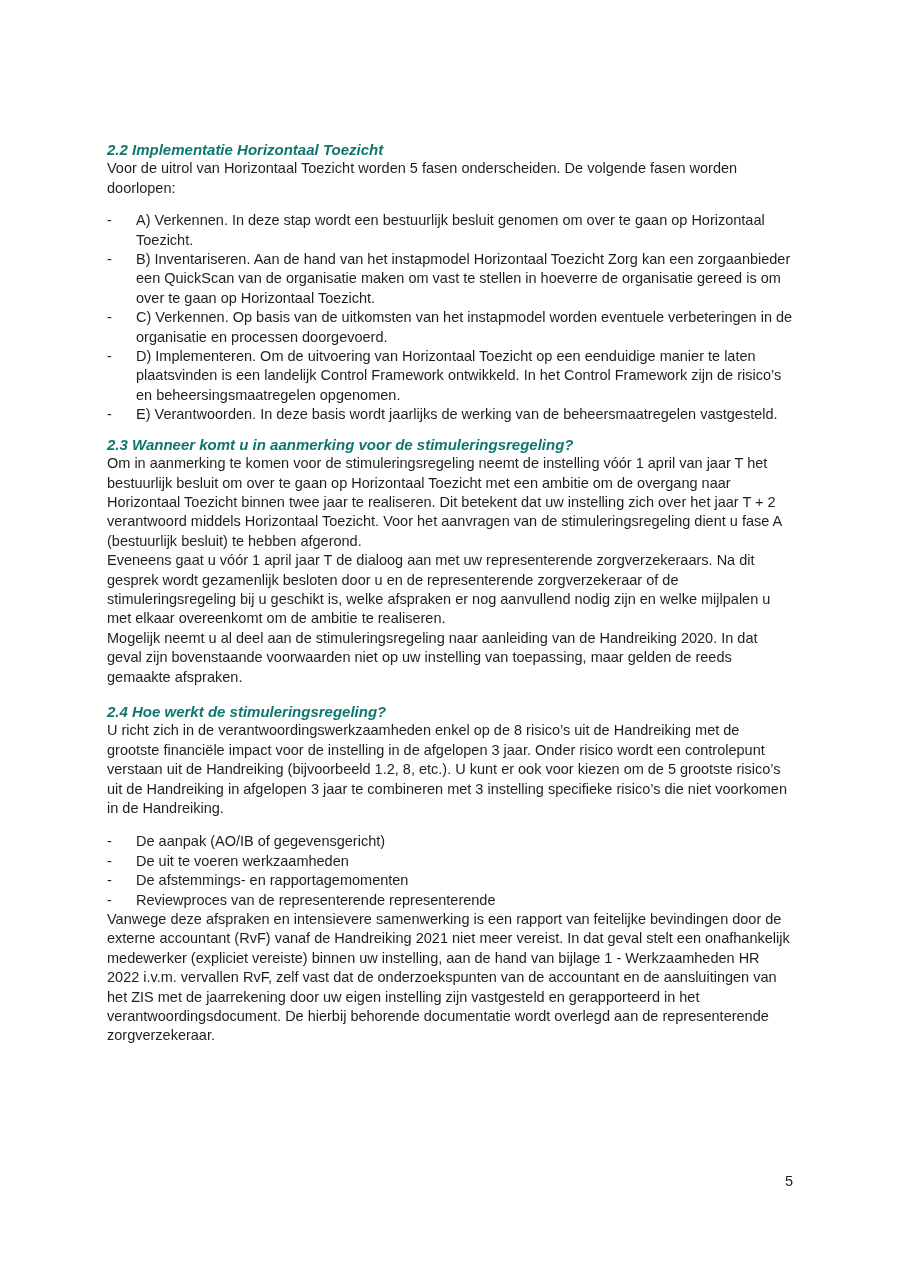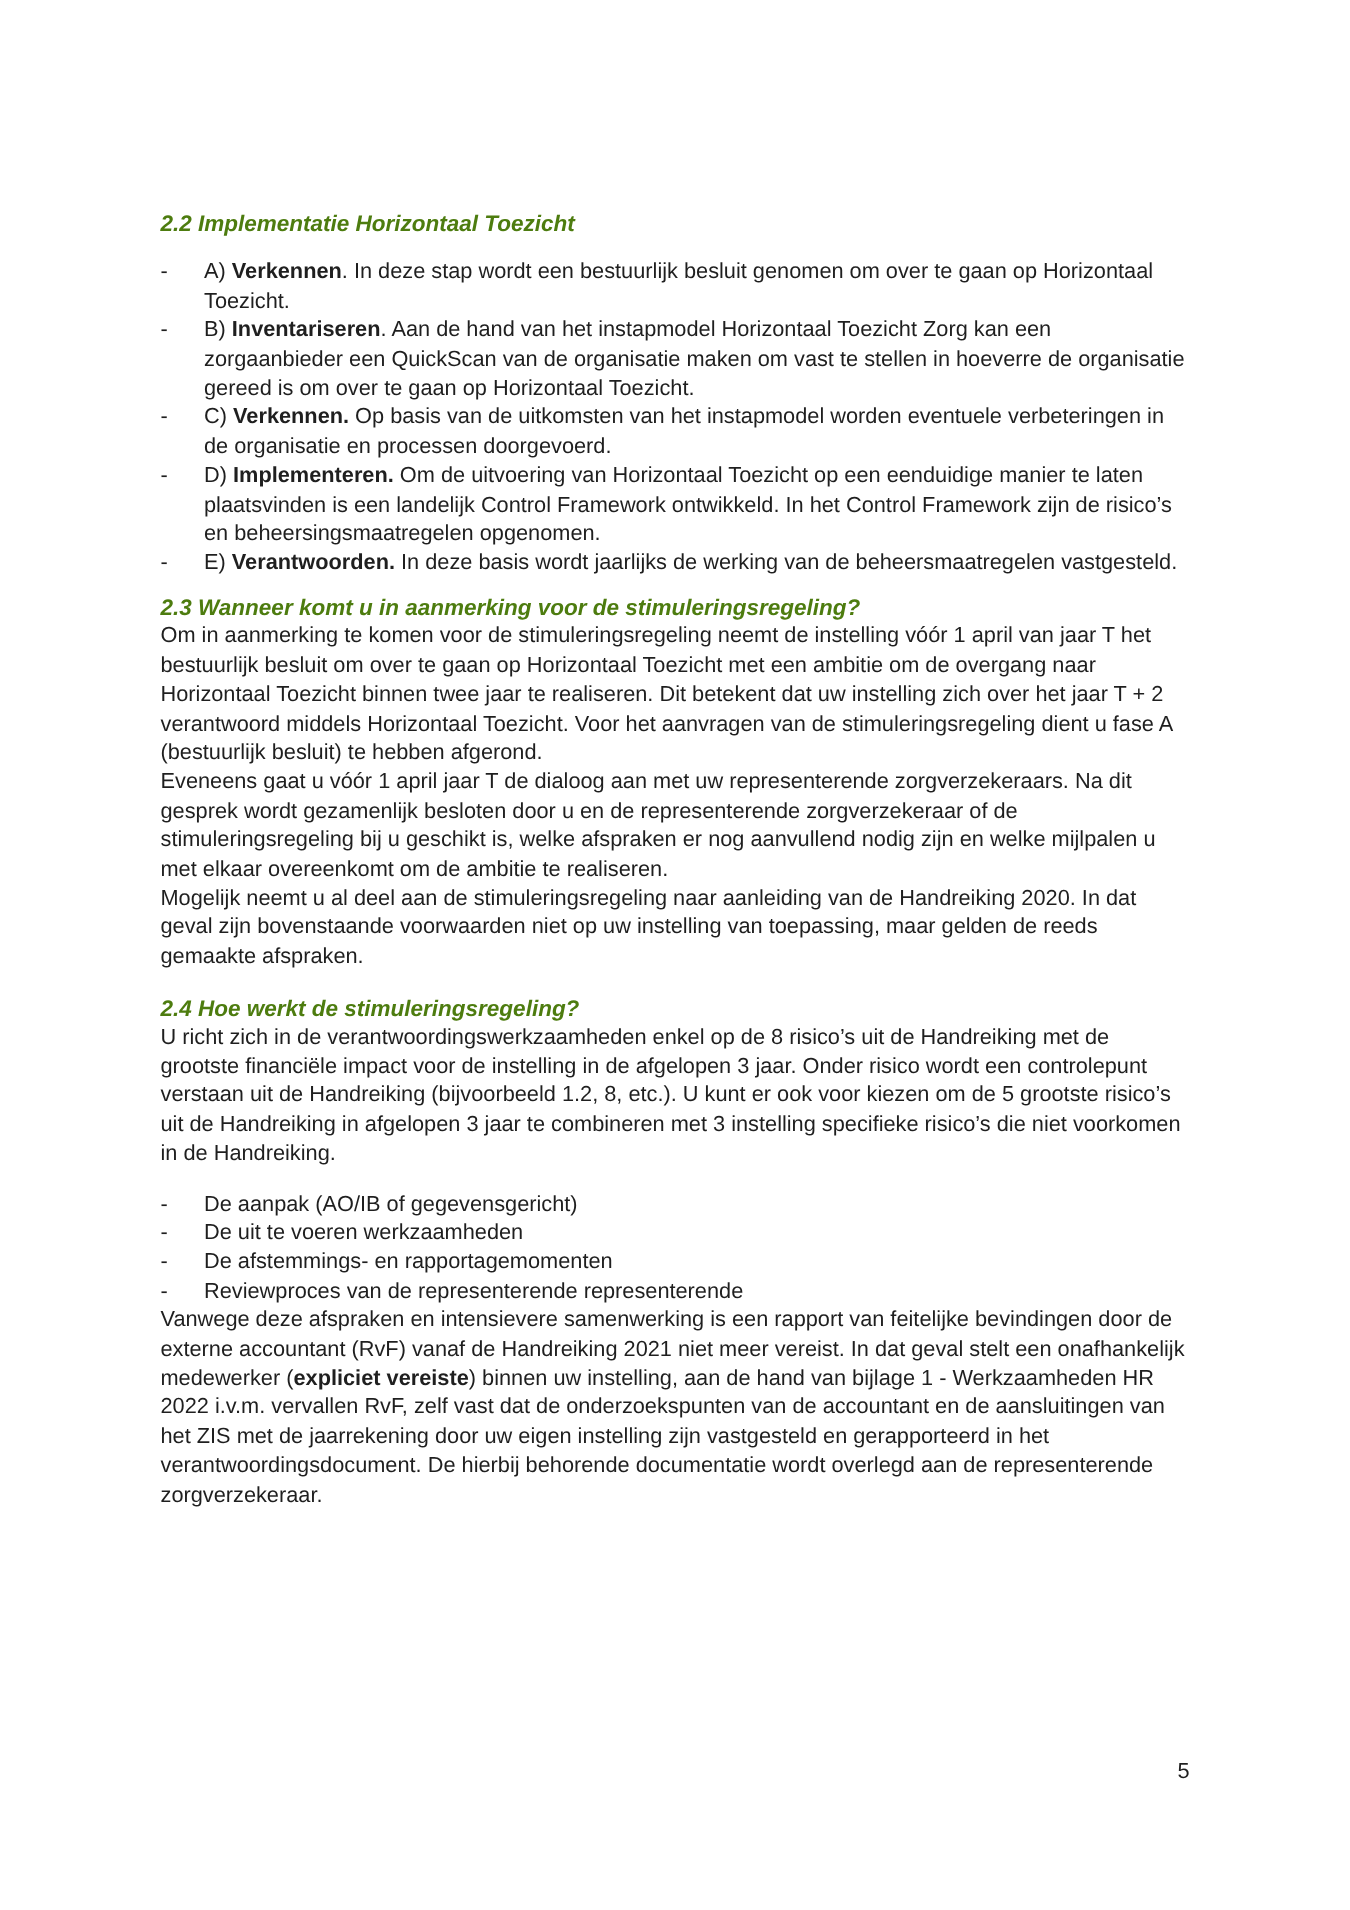--- a/index.html
+++ b/index.html
@@ -24,60 +24,61 @@
   .content {
     position: absolute;
     left: 107px;
     top: 140px;
     width: 688px;
   }
   .section-heading {
     font-size: 15px;
     font-weight: bold;
     font-style: italic;
-    color: #4d7c0f;
+    color: #0f766e;
     margin: 0;
     line-height: 19.4px;
   }
   .heading-gap-large { margin-top: 10px; }
   .heading-gap-med { margin-top: 15px; }
   p.body-par { margin: 0; }
   .par-gap { margin-top: 14px; }
   .par-tight { margin-top: 1px; }
   .dash-list { margin-top: 13px; }
   .dash-list.tight { margin-top: 14px; }
   .li {
     display: flex;
     align-items: flex-start;
   }
   .li .dash {
     flex: 0 0 29px;
   }
   .li .li-text {
     flex: 1 1 auto;
   }
-  b { font-weight: bold; }
+  b { font-weight: normal; }
   .closing { margin-top: 24px; }
   .page-number {
     position: absolute;
     top: 1172px;
     right: 107px;
     width: 60px;
     text-align: right;
     font-size: 14.5px;
     color: #1f1f1f;
   }
 </style>
 </head>
 <body>
 
 <div class="page">
   <div class="content">
 
     <h2 class="section-heading">2.2 Implementatie Horizontaal Toezicht</h2>
+    <p class="body-par par-tight">Voor de uitrol van Horizontaal Toezicht worden 5 fasen onderscheiden. De volgende fasen worden doorlopen:</p>
 
     <div class="dash-list">
       <div class="li">
         <span class="dash">-</span>
         <span class="li-text"><span>A) </span><b>Verkennen</b><span>. In deze stap wordt een bestuurlijk besluit genomen om over te gaan op Horizontaal Toezicht.</span></span>
       </div>
       <div class="li">
         <span class="dash">-</span>
         <span class="li-text"><span>B) </span><b>Inventariseren</b><span>. Aan de hand van het instapmodel Horizontaal Toezicht Zorg kan een zorgaanbieder een QuickScan van de organisatie maken om vast te stellen in hoeverre de organisatie gereed is om over te gaan op Horizontaal Toezicht.</span></span>
       </div>

